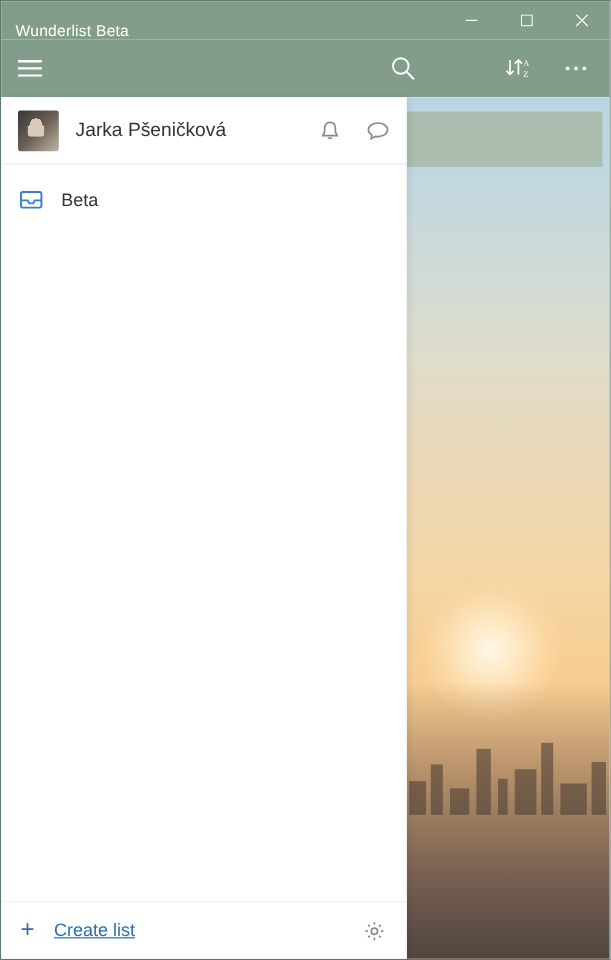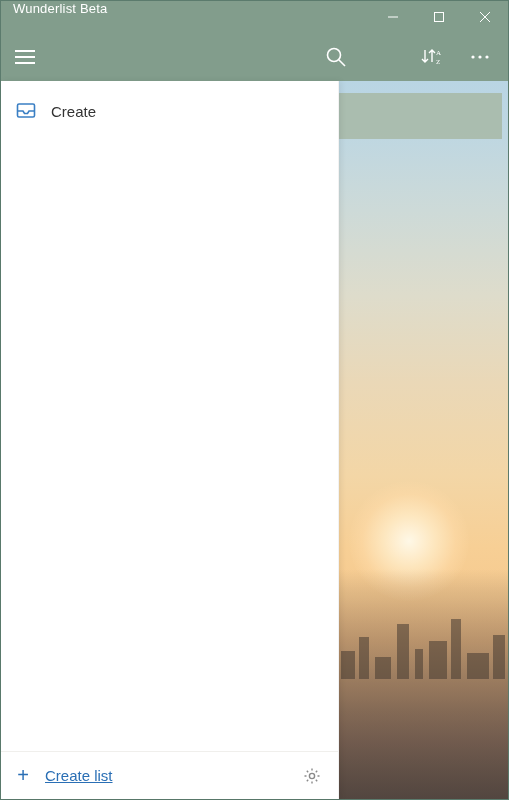--- a/index.html
+++ b/index.html
@@ -1,20 +1,20 @@
 <!DOCTYPE html>
 <html><head>
 <meta charset="utf-8">
 <style>
   * { box-sizing: border-box; margin: 0; padding: 0; }
   html, body { width: 509px; height: 800px; overflow: hidden; font-family: "Segoe UI", Arial, sans-serif; }
   .window { width: 509px; height: 800px; border: 1px solid #5b7b6d; display: flex; flex-direction: column; background: #fff; position: relative; }
 
   
-  .titlebar { height: 32px; background: #829d8c; display: flex; align-items: flex-start; color: #fff; font-size: 13px; }
+  .titlebar { height: 32px; background: #829d8c; display: flex; align-items: flex-end; color: #fff; font-size: 13px; }
   .titlebar .title { padding-left: 12px; flex: 1; font-weight: 400; letter-spacing: 0.2px; }
   .win-controls { display: flex; height: 100%; }
   .win-btn { width: 46px; height: 100%; display: flex; align-items: center; justify-content: center; cursor: default; }
   .win-btn svg { stroke: #fff; fill: none; }
 
   
   .commandbar { height: 48px; background: #829d8c; display: flex; align-items: center; color: #fff; }
   .cmd-left { width: 56px; display:flex; align-items:center; justify-content:center; height:100%; }
   .cmd-spacer { flex:1; }
   .cmd-btn { width: 48px; height: 48px; display:flex; align-items:center; justify-content:center; }
@@ -123,30 +123,47 @@
           <circle cx="10" cy="10" r="1.6"></circle>
           <circle cx="17" cy="10" r="1.6"></circle>
       </svg>
     </div>
   </div>
 
   <div class="body">
 
     <div class="sidebar">
 
+      <div class="profile-row">
+        <div class="avatar"></div>
+        <div class="profile-name">Jarka Pšeničková</div>
+        <div class="profile-icons">
+          <div class="profile-icon">
+            <svg width="18" height="18" fill="none" stroke="#8a8a8a" stroke-width="1.4">
+              <path d="M9 2 C6 2 4.5 4 4.5 7 L4.5 10 L3 13 L15 13 L13.5 10 L13.5 7 C13.5 4 12 2 9 2 Z"></path>
+              <path d="M7.5 14.5 a1.7 1.7 0 0 0 3 0"></path>
+            </svg>
+          </div>
+          <div class="profile-icon">
+            <svg width="20" height="18" fill="none" stroke="#8a8a8a" stroke-width="1.4">
+              <path d="M10 2.5 C5.5 2.5 2 5 2 8.2 C2 10 3.2 11.6 5 12.6 L4.3 15.5 L8 13.6 C8.6 13.7 9.3 13.8 10 13.8 C14.5 13.8 18 11.3 18 8.2 C18 5 14.5 2.5 10 2.5 Z"></path>
+            </svg>
+          </div>
+        </div>
+      </div>
 
       <div class="lists">
         <div class="list-row">
           <div class="list-icon">
             <svg width="20" height="18" fill="none" stroke="#3a7fc4" stroke-width="1.6">
               <rect x="1.5" y="2" width="17" height="13" rx="1.5"></rect>
               <path d="M1.5 9 L7 9 L8.5 11.5 L11.5 11.5 L13 9 L18.5 9"></path>
             </svg>
           </div>
-          <div class="list-label">Create</div>
+          <div class="list-label">Beta</div>
         </div>
       </div>
 
       <div class="sidebar-footer">
         <div class="create-list">
           <div class="plus">+</div>
           <div class="create-label">Create list</div>
         </div>
         <div class="settings">
           <svg width="18" height="18" fill="none" stroke="#8a8a8a" stroke-width="1.4">

